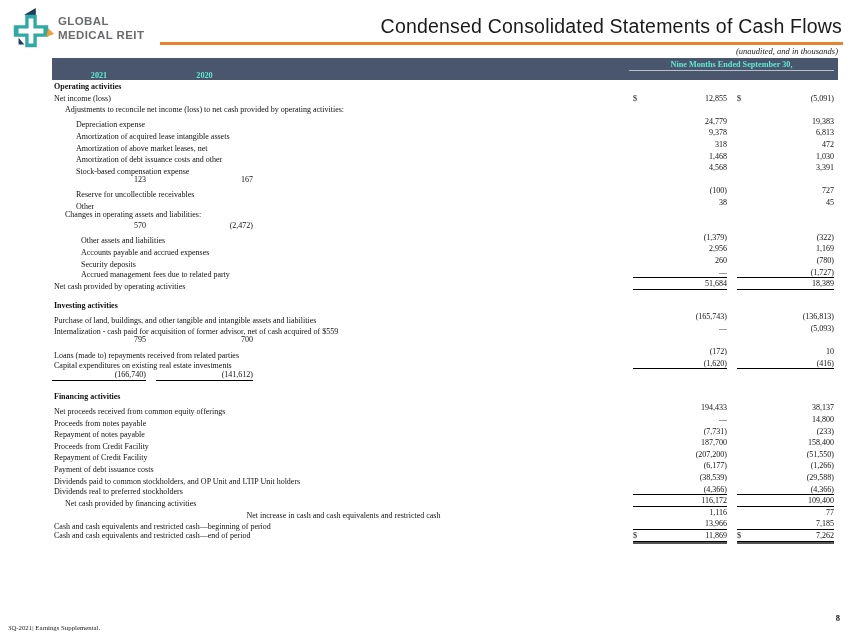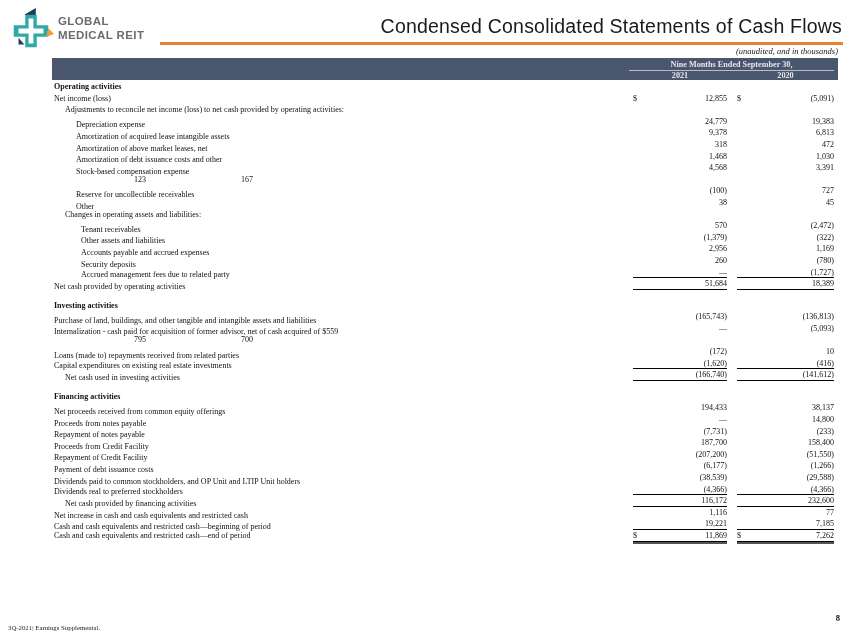--- a/index.html
+++ b/index.html
@@ -19,27 +19,27 @@
     position:absolute; right:8px; top:15px; width:560px; text-align:right;
     font-family:"Liberation Sans", sans-serif; font-size:19.5px; font-weight:500;
     color:#1a1a1a; letter-spacing:0.2px; white-space:nowrap;
   }
   .title-rule { position:absolute; left:160px; right:7px; top:42px; height:2.5px; background:#e8822e; }
   .subtitle {
     position:absolute; right:12px; top:46px; font-size:8.5px; font-style:italic; color:#222;
   }
   
   .fin-table { position:absolute; left:52px; top:58px; width:786px; }
-  .thead { background:#4a566d; color:#e5e5e5; padding-top:2px; height:22px; }
+  .thead { background:#4a566d; color:#5eead4; padding-top:2px; height:22px; }
   .thead .row1 {
     margin-left:auto; margin-right:4px; width:205px; text-align:center;
     font-weight:bold; font-size:8.2px; line-height:9.5px;
     border-bottom:1px solid #b7bfcc; white-space:nowrap;
   }
-  .thead .row2 { display:flex; justify-content:flex-end; padding-right:4px; font-weight:bold; font-size:8.2px; line-height:10px; }
+  .thead .row2 { display:flex; padding-right:4px; font-weight:bold; font-size:8.2px; line-height:10px; }
   .thead .y1 { width:94px; text-align:center; }
   .thead .ysp { width:10px; }
   .thead .y2 { width:97px; text-align:center; }
   .rows { padding-top:1px; }
   .row { display:flex; align-items:baseline; height:11.6px; line-height:11.6px; font-size:8px; white-space:nowrap; padding-right:4px; }
   .row .lbl { flex:1 1 auto; overflow:hidden; padding-left:2px; }
   .row.bold .lbl { font-weight:bold; }
   .grp { display:flex; justify-content:space-between; flex:0 0 auto; height:11.6px; }
   .grp.g1 { width:94px; }
   .gsp { width:10px; flex:0 0 auto; }
@@ -191,21 +191,20 @@
         <span class="gsp"></span>
         <span class="grp g2">
           <span class="dol"></span>
           <span class="val">45</span>
         </span>
       </div>
       <div class="row">
         <span class="lbl" style="padding-left: 13px;">Changes in operating assets and liabilities:</span>
       </div>
       <div class="row">
-        <span class="lbl" style="padding-left: 29px;">Tenant receivables</span>
         <span class="grp g1">
           <span class="dol"></span>
           <span class="val">570</span>
         </span>
         <span class="gsp"></span>
         <span class="grp g2">
           <span class="dol"></span>
           <span class="val">(2,472)</span>
         </span>
       </div>
@@ -326,21 +325,20 @@
           <span class="dol"></span>
           <span class="val">(1,620)</span>
         </span>
         <span class="gsp"></span>
         <span class="grp g2 u-single">
           <span class="dol"></span>
           <span class="val">(416)</span>
         </span>
       </div>
       <div class="row">
-        <span class="lbl" style="padding-left: 13px;">Net cash used in investing activities</span>
         <span class="grp g1 u-single">
           <span class="dol"></span>
           <span class="val">(166,740)</span>
         </span>
         <span class="gsp"></span>
         <span class="grp g2 u-single">
           <span class="dol"></span>
           <span class="val">(141,612)</span>
         </span>
       </div>
@@ -446,40 +444,40 @@
       </div>
       <div class="row">
         <span class="lbl" style="padding-left: 13px;">Net cash provided by financing activities</span>
         <span class="grp g1 u-single">
           <span class="dol"></span>
           <span class="val">116,172</span>
         </span>
         <span class="gsp"></span>
         <span class="grp g2 u-single">
           <span class="dol"></span>
-          <span class="val">232,600</span>
-        </span>
-      </div>
-      <div class="row">
-        <span class="lbl" style="padding-left: 2px;">Net increase in cash and cash equivalents and restricted cash</span>
+          <span class="val">109,400</span>
+        </span>
+      </div>
+      <div class="row">
+        <span class="lbl" style="padding-left: 2px; text-align: center;">Net increase in cash and cash equivalents and restricted cash</span>
         <span class="grp g1">
           <span class="dol"></span>
           <span class="val">1,116</span>
         </span>
         <span class="gsp"></span>
         <span class="grp g2">
           <span class="dol"></span>
           <span class="val">77</span>
         </span>
       </div>
       <div class="row">
         <span class="lbl" style="padding-left: 2px;">Cash and cash equivalents and restricted cash—beginning of period</span>
         <span class="grp g1 u-single">
           <span class="dol"></span>
-          <span class="val">19,221</span>
+          <span class="val">13,966</span>
         </span>
         <span class="gsp"></span>
         <span class="grp g2 u-single">
           <span class="dol"></span>
           <span class="val">7,185</span>
         </span>
       </div>
       <div class="row">
         <span class="lbl" style="padding-left: 2px;">Cash and cash equivalents and restricted cash—end of period</span>
         <span class="grp g1 u-double">

